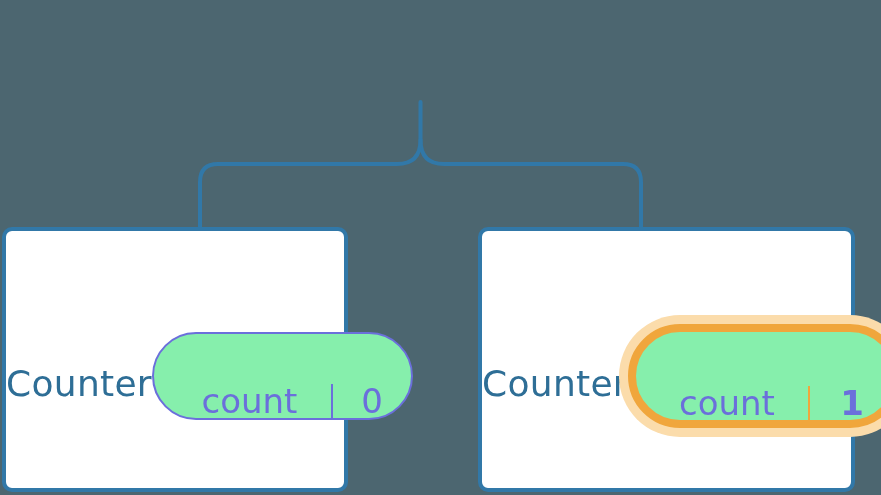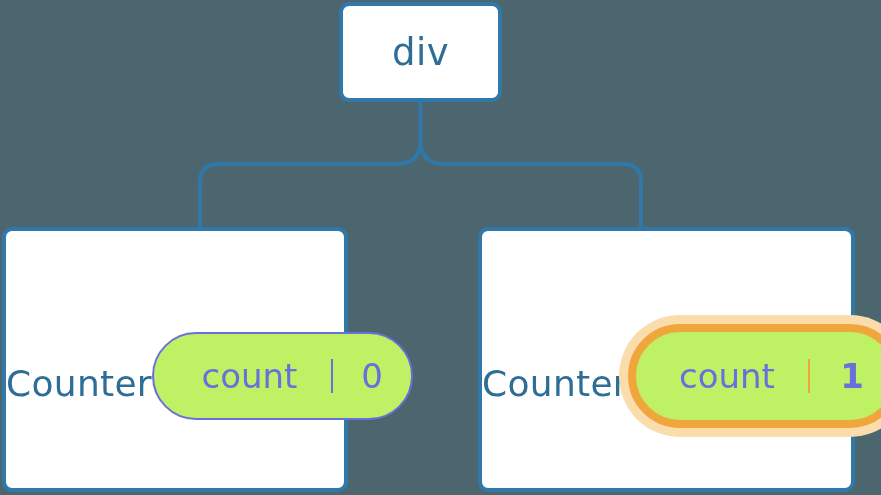--- a/index.html
+++ b/index.html
@@ -87,26 +87,26 @@
   .pill-wrap {
     position: relative;
     margin-top: 32px;
     display: flex;
     align-items: center;
     justify-content: center;
   }
   .pill {
     position: relative;
     display: flex;
-    align-items: center;
+    align-items: flex-end;
     box-sizing: border-box;
     height: 88px;
     border: 2px solid #6b6fdb;
     border-radius: 999px;
-    background: #bef264;
+    background: #86efac;
   }
   .pill-key, .pill-val {
     display: flex;
     align-items: center;
     justify-content: center;
     color: #6b6fdb;
     font-size: 34px;
     line-height: 1;
     box-sizing: border-box;
   }
@@ -149,23 +149,20 @@
 <body>
 
 <div id="stage">
 
   <svg id="connectors" viewBox="0 0 881 495" xmlns="http://www.w3.org/2000/svg">
 
     <path d="M 420.5 102 L 420.5 140 Q 420.5 164 444 164 L 623 164 Q 641 164 641 182 L 641 227" fill="none" stroke="#3178a8" stroke-width="4" stroke-linecap="round"></path>
     <path d="M 420.5 140 Q 420.5 164 397 164 L 218 164 Q 200 164 200 182 L 200 227" fill="none" stroke="#3178a8" stroke-width="4" stroke-linecap="round"></path>
   </svg>
 
-  <div class="node" id="root-node">
-    <span class="root-label">div</span>
-  </div>
 
   <div class="node card" id="card-left">
     <div class="card-title">Counter</div>
     <div class="pill-wrap">
       <div class="pill">
         <div class="pill-key">count</div>
         <div class="pill-val">0</div>
       </div>
     </div>
   </div>

